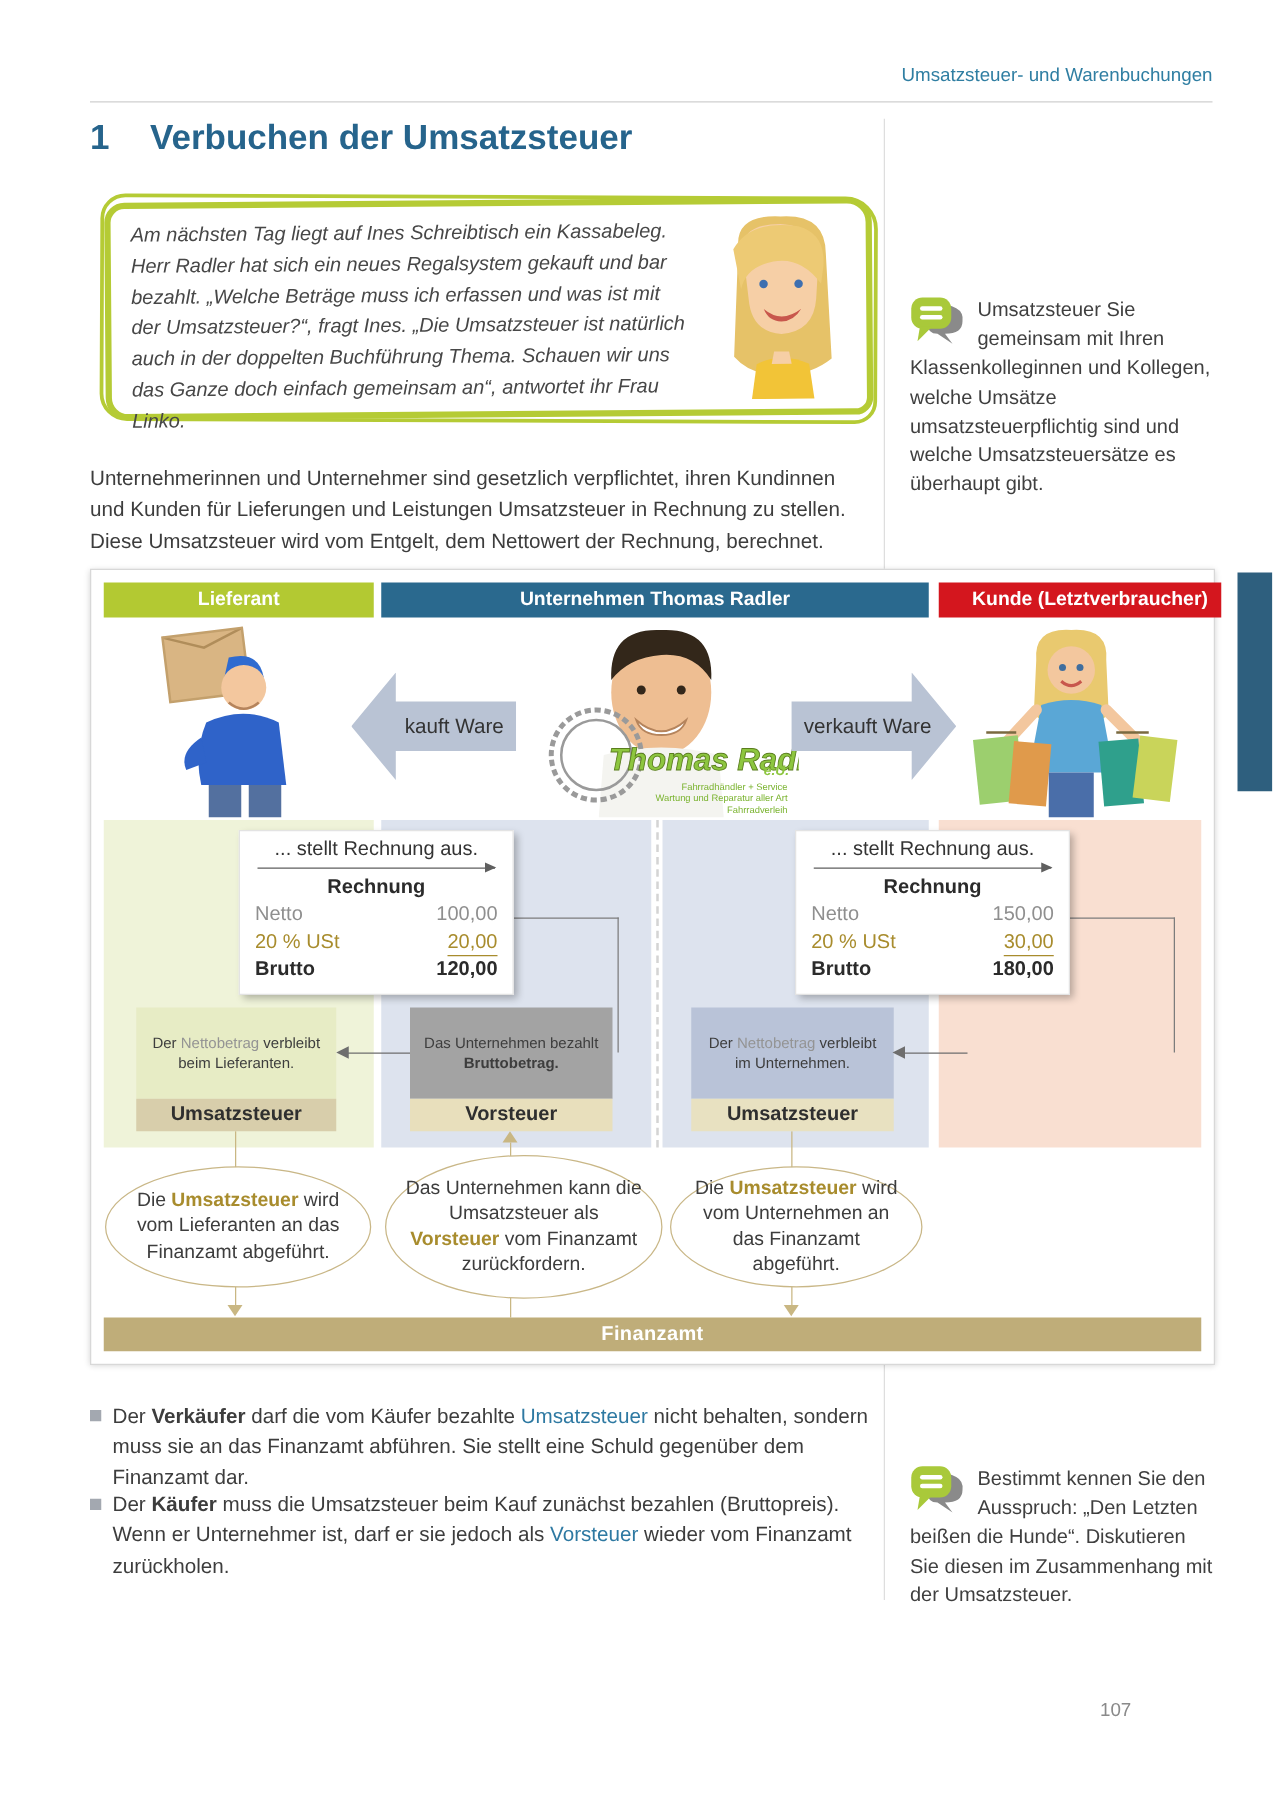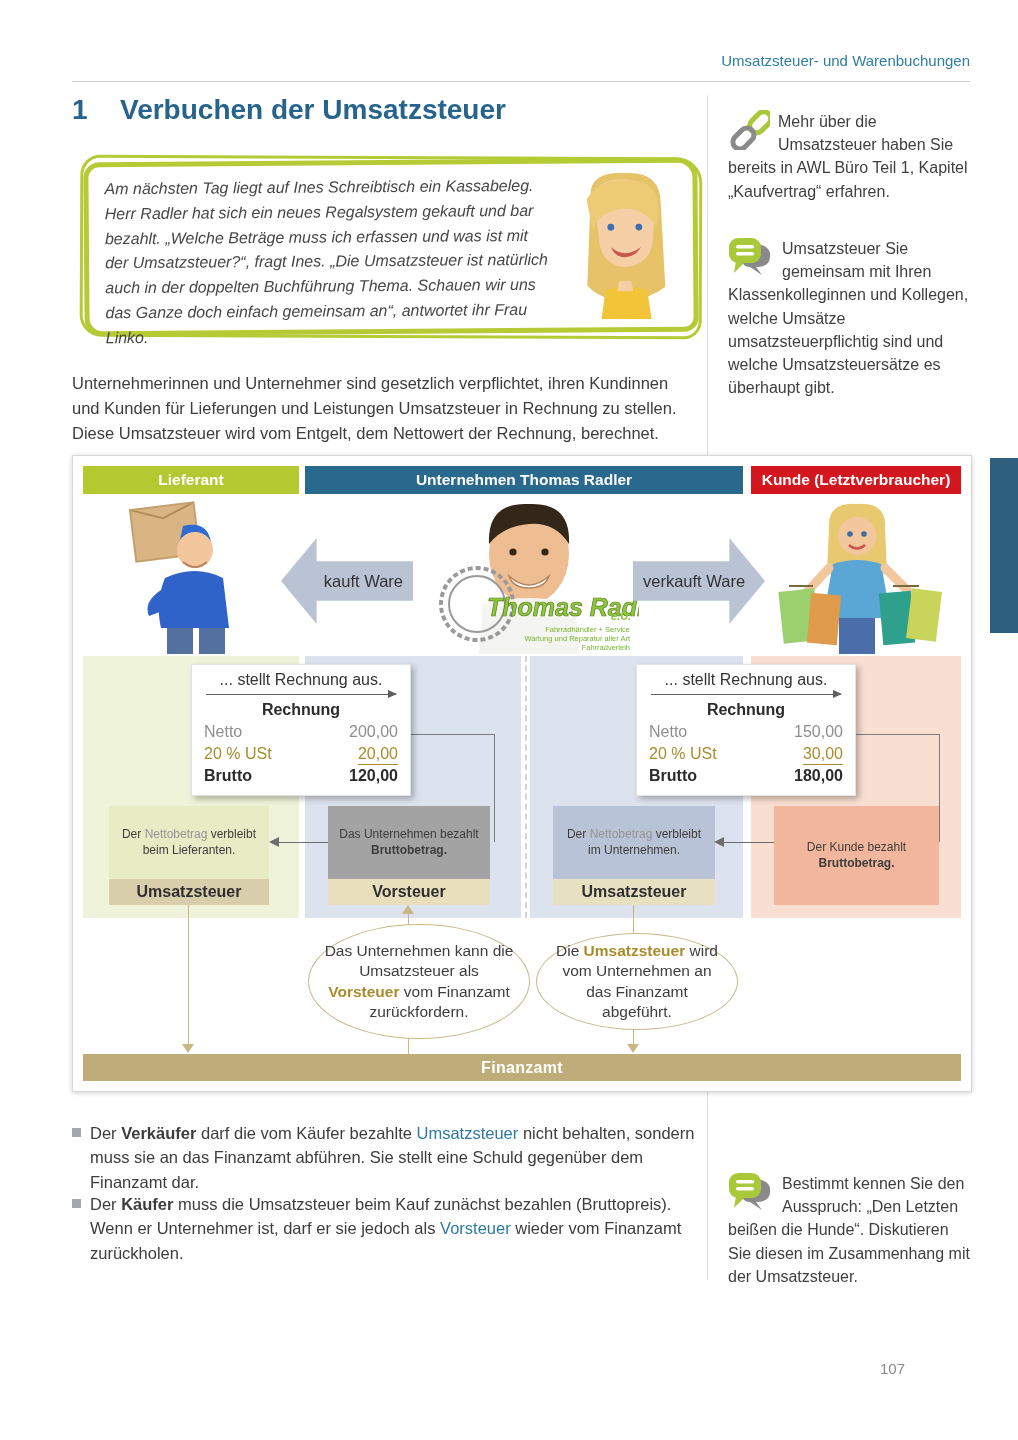--- a/index.html
+++ b/index.html
@@ -34,21 +34,21 @@
   
   .intro-par{position:absolute;left:72px;top:371px;width:625px;font-size:16.5px;line-height:1.5;color:#3d3d3d;}
 
   
   .diagram{position:absolute;left:72px;top:455px;width:898px;height:635px;background:#fff;
     border:1px solid #d8d8d8;box-shadow:0 1px 5px rgba(0,0,0,.18);}
   .col-head{position:absolute;top:10px;height:28px;line-height:28px;text-align:center;
     color:#fff;font-weight:bold;font-size:15.5px;}
   .col-head.supplier{left:10px;width:216px;background:#b3c932;}
   .col-head.company{left:232px;width:438px;background:#2a698e;}
-  .col-head.customer{left:678px;width:210px;background:#d4161e;}
+  .col-head.customer{left:678px;width:210px;background:#d4161e;padding-left:16px;}
 
   .photo{position:absolute;}
   .flow-arrow{position:absolute;top:82px;width:132px;height:86px;background:#b9c3d4;
     display:flex;align-items:center;font-size:16.5px;color:#333;}
   .flow-arrow.left{left:208px;clip-path:polygon(0 50%,27% 0,27% 27%,100% 27%,100% 73%,27% 73%,27% 100%);
     justify-content:flex-end;padding-right:10px;box-sizing:border-box;}
   .flow-arrow.right{left:560px;clip-path:polygon(100% 50%,73% 0,73% 27%,0 27%,0 73%,73% 73%,73% 100%);
     justify-content:flex-start;padding-left:10px;box-sizing:border-box;}
 
   .bgcol{position:absolute;top:200px;height:262px;}
@@ -148,27 +148,20 @@
       <path d="M34 34 Q30 10 64 10 Q96 12 94 40 L92 70 Q90 96 64 98 Q40 96 38 70 Z" fill="#f6cfa6"></path>
       <path d="M26 30 Q40 6 78 12 Q100 18 98 44 L96 58 Q80 36 58 40 Q36 44 32 62 Z" fill="#edca74"></path>
       <circle cx="50" cy="58" r="3.4" fill="#3d6fb0"></circle>
       <circle cx="78" cy="58" r="3.4" fill="#3d6fb0"></circle>
       <path d="M50 78 Q64 90 80 78 Q74 88 64 88 Q54 88 50 78 Z" fill="#c8574c"></path>
       <path d="M40 150 L44 122 Q64 112 86 122 L90 150 Z" fill="#f2c437"></path>
       <path d="M56 122 L58 112 L70 112 L72 122 Z" fill="#f6cfa6"></path>
     </svg>
   </div>
 
-  <div class="side-note note-link">
-    <svg class="note-icon" width="42" height="40" viewBox="0 0 42 40">
-      <rect x="16" y="1" width="24" height="14" rx="7" fill="none" stroke="#a9c93a" stroke-width="5" transform="rotate(-45 28 8) translate(0 6)"></rect>
-      <rect x="2" y="20" width="24" height="14" rx="7" fill="none" stroke="#8a8a8a" stroke-width="5" transform="rotate(-45 14 27) translate(0 2)"></rect>
-    </svg>
-    <span>Mehr über die Umsatzsteuer haben Sie bereits in AWL Büro Teil 1, Kapitel „Kaufvertrag“ erfahren.</span>
-  </div>
 
   <div class="side-note note-discuss1">
     <svg class="note-icon" width="46" height="40" viewBox="0 0 46 40">
       <path d="M18 6 Q44 6 42 20 Q42 30 28 30 L34 38 L22 30 Q14 30 14 22 Z" fill="#8a8a8a"></path>
       <rect x="1" y="1" width="32" height="25" rx="9" fill="#a9c93a"></rect>
       <path d="M8 24 L6 36 L18 24 Z" fill="#a9c93a"></path>
       <rect x="8" y="8" width="18" height="3.6" rx="1.8" fill="#fff"></rect>
       <rect x="8" y="15" width="18" height="3.6" rx="1.8" fill="#fff"></rect>
     </svg>
     <span>Umsatzsteuer Sie gemeinsam mit Ihren Klassenkolleginnen und Kollegen, welche Umsätze umsatzsteuerpflichtig sind und welche Umsatzsteuersätze es überhaupt gibt.</span>
@@ -244,21 +237,21 @@
     <div class="bgcol c3"></div>
     <div class="bgcol c4"></div>
     <div class="dash-divider"></div>
 
     <div class="invoice inv-left">
       <div class="inv-caption">... stellt Rechnung aus.</div>
       <div class="inv-arrow"></div>
       <div class="inv-title">Rechnung</div>
       <div class="inv-row netto">
           <span>Netto</span>
-          <span class="val">200,00</span>
+          <span class="val">100,00</span>
         </div>
       <div class="inv-row ust">
           <span>20 % USt</span>
           <span class="val">20,00</span>
         </div>
       <div class="inv-row brutto">
           <span>Brutto</span>
           <span class="val">120,00</span>
         </div>
     </div>
@@ -294,31 +287,31 @@
     <div class="note-box b">
       <span><span>Das Unternehmen bezahlt </span><span class="term-bold">Bruttobetrag.</span></span>
     </div>
     <div class="tag-bar b">Vorsteuer</div>
 
     <div class="note-box c">
       <span><span>Der </span><span class="term-gray">Nettobetrag</span><span> verbleibt im Unternehmen.</span></span>
     </div>
     <div class="tag-bar c">Umsatzsteuer</div>
 
-    <div class="note-box d">
-      <span><span>Der Kunde bezahlt </span><span class="term-bold">Bruttobetrag.</span></span>
-    </div>
 
     <div class="h-arrow ba"></div>
     <div class="h-arrow dc"></div>
 
     <div class="tan-line l1 down"></div>
     <div class="tan-line l2 up"></div>
     <div class="tan-line l3 down"></div>
 
+    <div class="ellipse e1">
+      <span><span>Die </span><span class="gold">Umsatzsteuer</span><span> wird vom Lieferanten an das Finanzamt abgeführt.</span></span>
+    </div>
     <div class="ellipse e2">
       <span><span>Das Unternehmen kann die Umsatzsteuer als </span><span class="gold">Vorsteuer</span><span> vom Finanzamt zurückfordern.</span></span>
     </div>
     <div class="ellipse e3">
       <span><span>Die </span><span class="gold">Umsatzsteuer</span><span> wird vom Unternehmen an das Finanzamt abgeführt.</span></span>
     </div>
 
     <div class="finanzamt">Finanzamt</div>
   </div>
 

